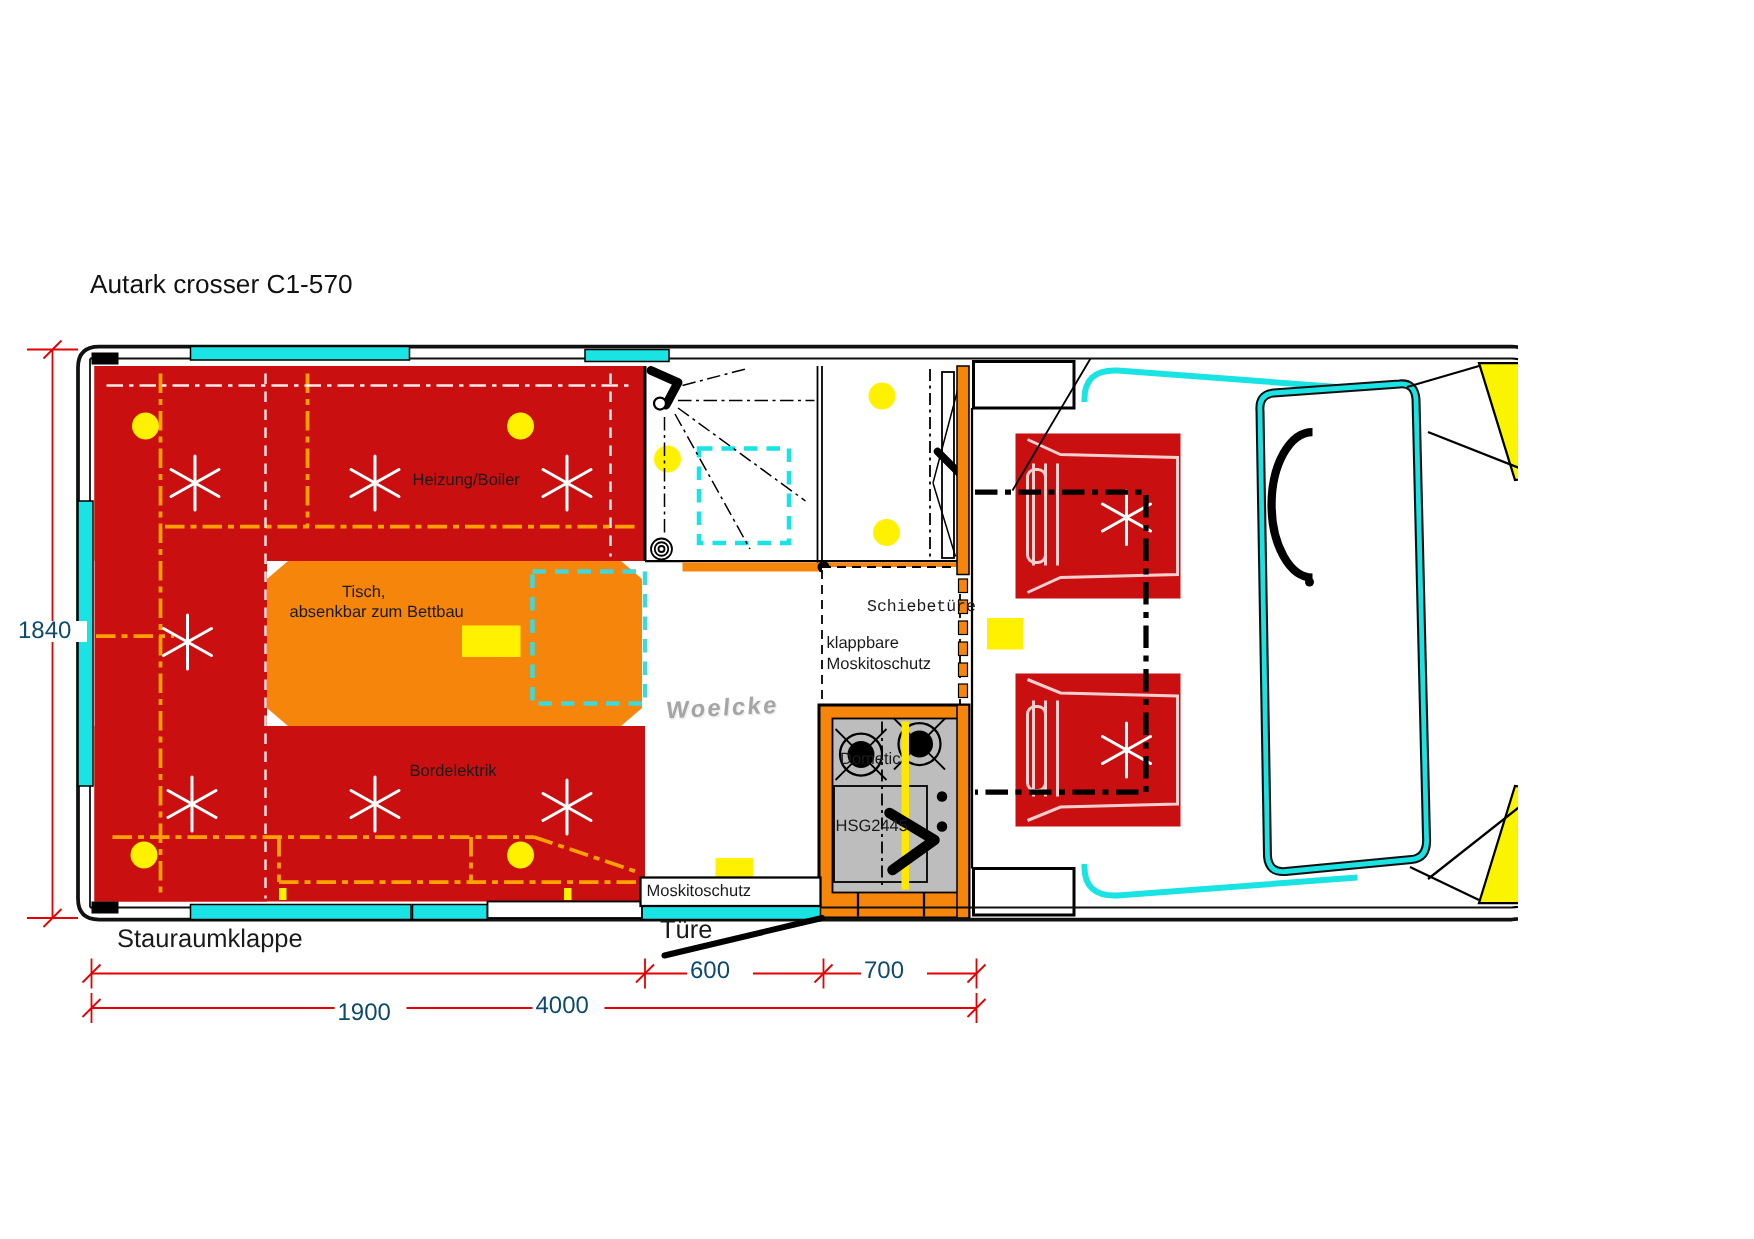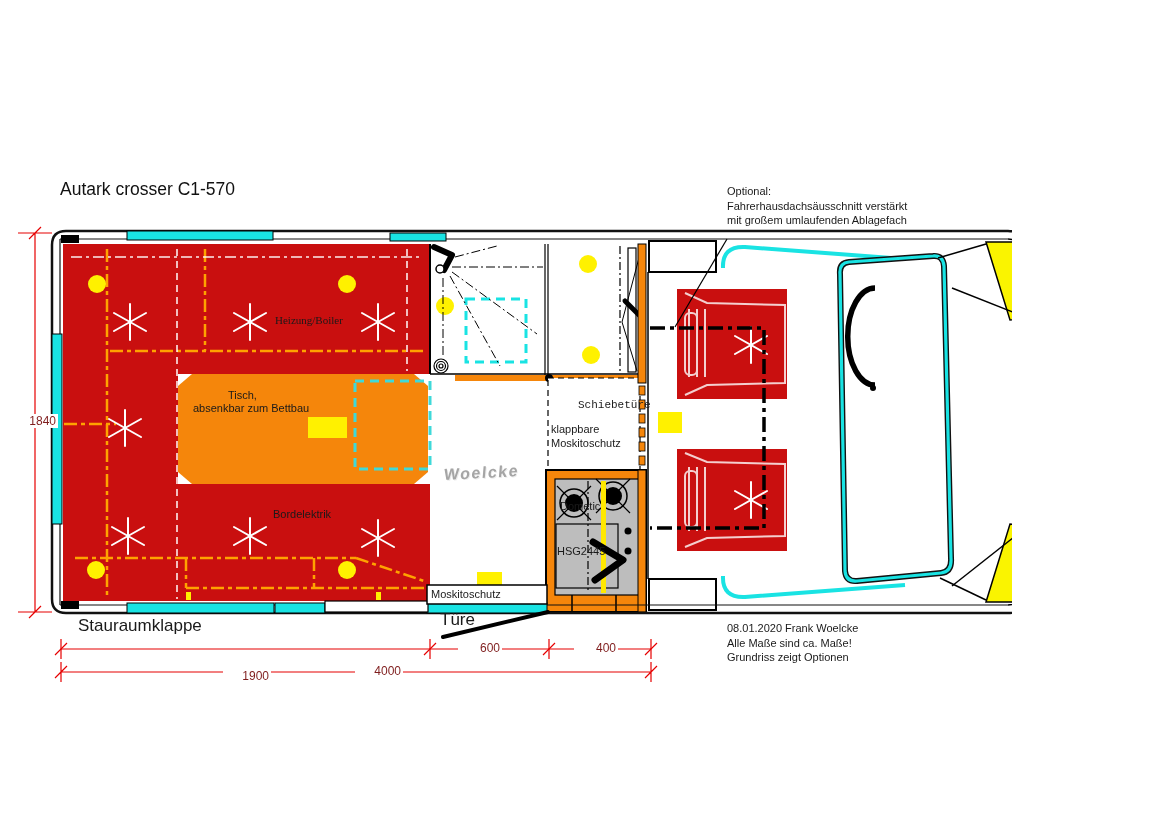--- a/index.html
+++ b/index.html
@@ -2,22 +2,22 @@
 <html><head>
 <meta charset="utf-8">
 <style>
   html,body{margin:0;padding:0;background:#fff;}
   .canvas{position:relative;width:1012px;height:826px;background:#ffffff;
           font-family:"Liberation Sans",sans-serif;color:#111;overflow:hidden;}
   svg{position:absolute;left:0;top:0;}
   .lbl{position:absolute;font-size:11px;color:#1a1a1a;white-space:nowrap;line-height:13px;}
   .title{font-size:17.5px;color:#111;}
   .note div{line-height:14.5px;}
-  .dim{position:absolute;color:#7f1d1d;font-size:12px;background:#ffffff;
-       text-align:right;white-space:nowrap;padding:0 2px;line-height:14px;}
+  .dim{position:absolute;color:#0c4a6e;font-size:16px;background:#ffffff;
+       text-align:left;white-space:nowrap;padding:0 2px;line-height:14px;}
   .watermark{font-size:16px;font-weight:bold;color:#8f8f8f;opacity:.8;
              letter-spacing:1.5px;transform:rotate(-3deg) skewX(-8deg);
              text-shadow:1px 1px 0 #e8e8e8;}
   .big{font-size:17px;}
 </style>
 </head>
 <body>
 
 <div class="canvas">
 
@@ -246,45 +246,35 @@
   <g stroke="#E60000" stroke-width="1.2" fill="none">
     <path d="M 35 233 V 612 M 18 233 H 52 M 18 612 H 52 M 29 239 L 41 227 M 29 618 L 41 606"></path>
     <path d="M 61 649 H 651 M 61 639 V 659 M 430 639 V 659 M 549 639 V 659 M 651 639 V 659"></path>
     <path d="M 55 655 L 67 643 M 424 655 L 436 643 M 543 655 L 555 643 M 645 655 L 657 643"></path>
     <path d="M 61 672 H 651 M 61 662 V 682 M 651 662 V 682 M 55 678 L 67 666 M 645 678 L 657 666"></path>
   </g>
 </svg>
 
 <span class="lbl title" style="left:60px;top:183px;">Autark crosser C1-570</span>
 
-<div class="lbl note" style="left:727px;top:184px;">
-  <div>Optional:</div>
-  <div>Fahrerhausdachsäusschnitt verstärkt</div>
-  <div>mit großem umlaufenden Ablagefach</div>
-</div>
-
-<div class="lbl note" style="left:727px;top:621px;">
-  <div>08.01.2020 Frank Woelcke</div>
-  <div>Alle Maße sind ca. Maße!</div>
-  <div>Grundriss zeigt Optionen</div>
-</div>
-
-<span class="lbl" style="left:275px;top:314px;font-family:Liberation Serif, serif;">Heizung/Boiler</span>
+
+
+<span class="lbl" style="left:275px;top:314px;">Heizung/Boiler</span>
 <span class="lbl" style="left:228px;top:389px;">Tisch,</span>
 <span class="lbl" style="left:193px;top:402px;">absenkbar zum Bettbau</span>
 <span class="lbl" style="left:273px;top:508px;">Bordelektrik</span>
 <span class="lbl" style="left:578px;top:399px;font-family:Liberation Mono, monospace;">Schiebetüre</span>
 <span class="lbl" style="left:551px;top:423px;">klappbare</span>
 <span class="lbl" style="left:551px;top:437px;">Moskitoschutz</span>
 <span class="lbl" style="left:560px;top:500px;">Dometic</span>
 <span class="lbl" style="left:557px;top:545px;">HSG2445</span>
 <span class="lbl" style="left:431px;top:588px;">Moskitoschutz</span>
 <span class="lbl big" style="left:440px;top:613px;">Türe</span>
 <span class="lbl big" style="left:78px;top:619px;">Stauraumklappe</span>
 <span class="lbl watermark" style="left:444px;top:466px;">Woelcke</span>
 
 <span class="dim" style="left:10px;top:414px;width:44px;">1840</span>
 <span class="dim" style="left:223px;top:641px;width:44px;margin-top:28px;">1900</span>
 <span class="dim" style="left:458px;top:641px;width:40px;">600</span>
-<span class="dim" style="left:574px;top:641px;width:40px;">400</span>
+<span class="dim" style="left:574px;top:641px;width:40px;">700</span>
 <span class="dim" style="left:355px;top:664px;width:44px;">4000</span>
 
 </div>
 
 </body></html>

